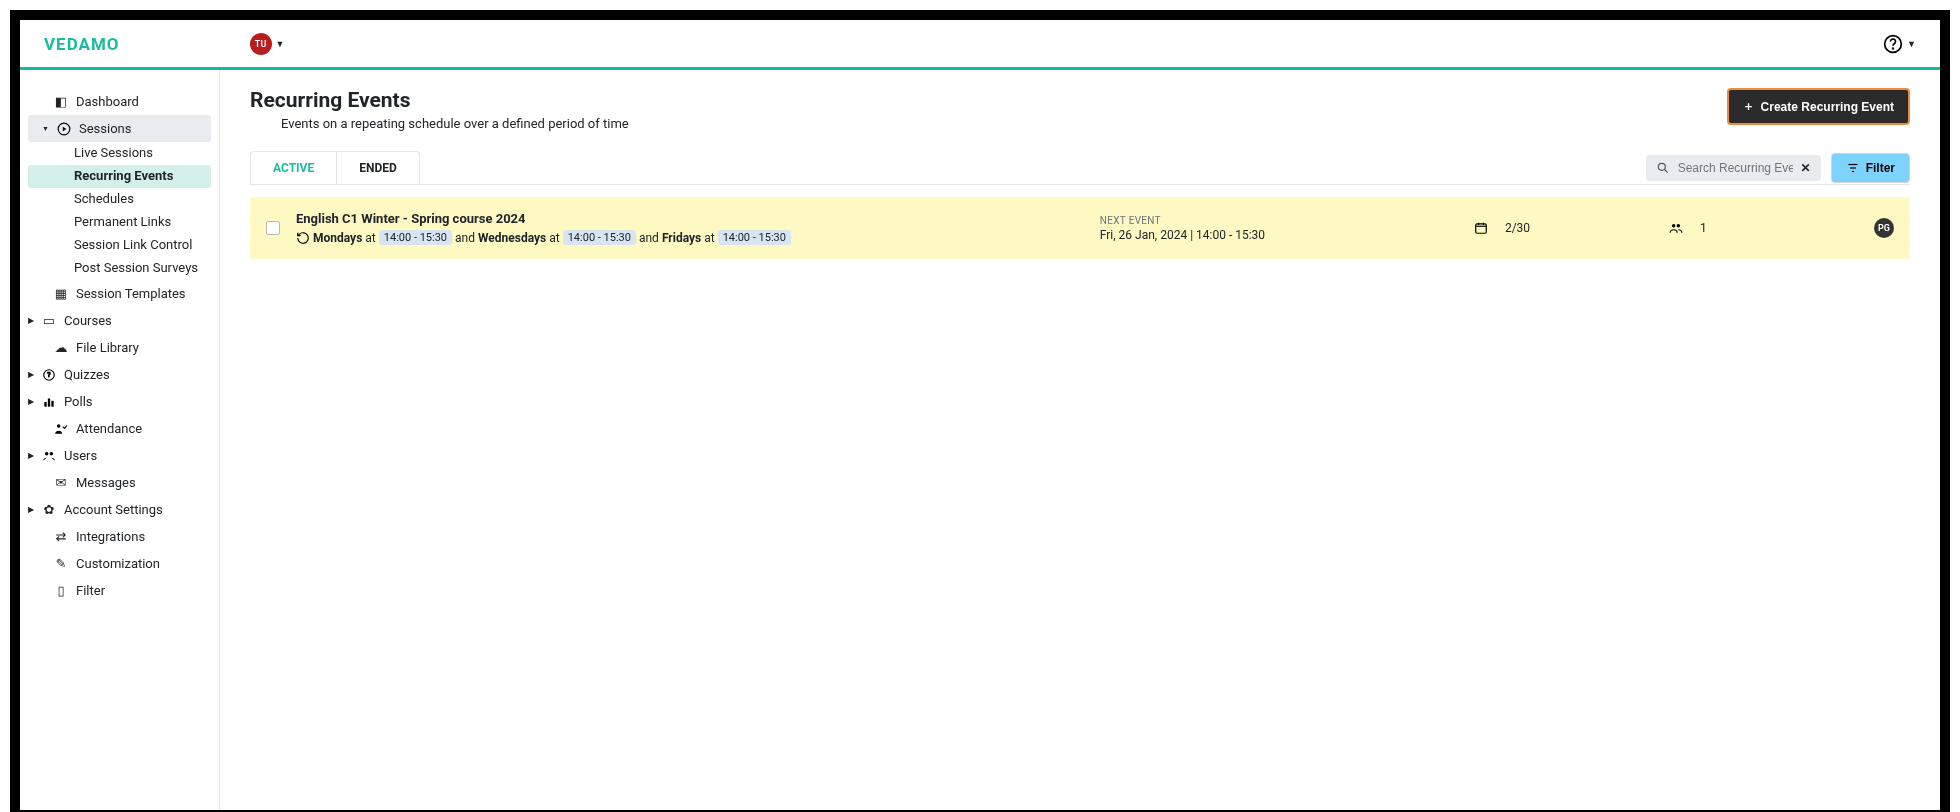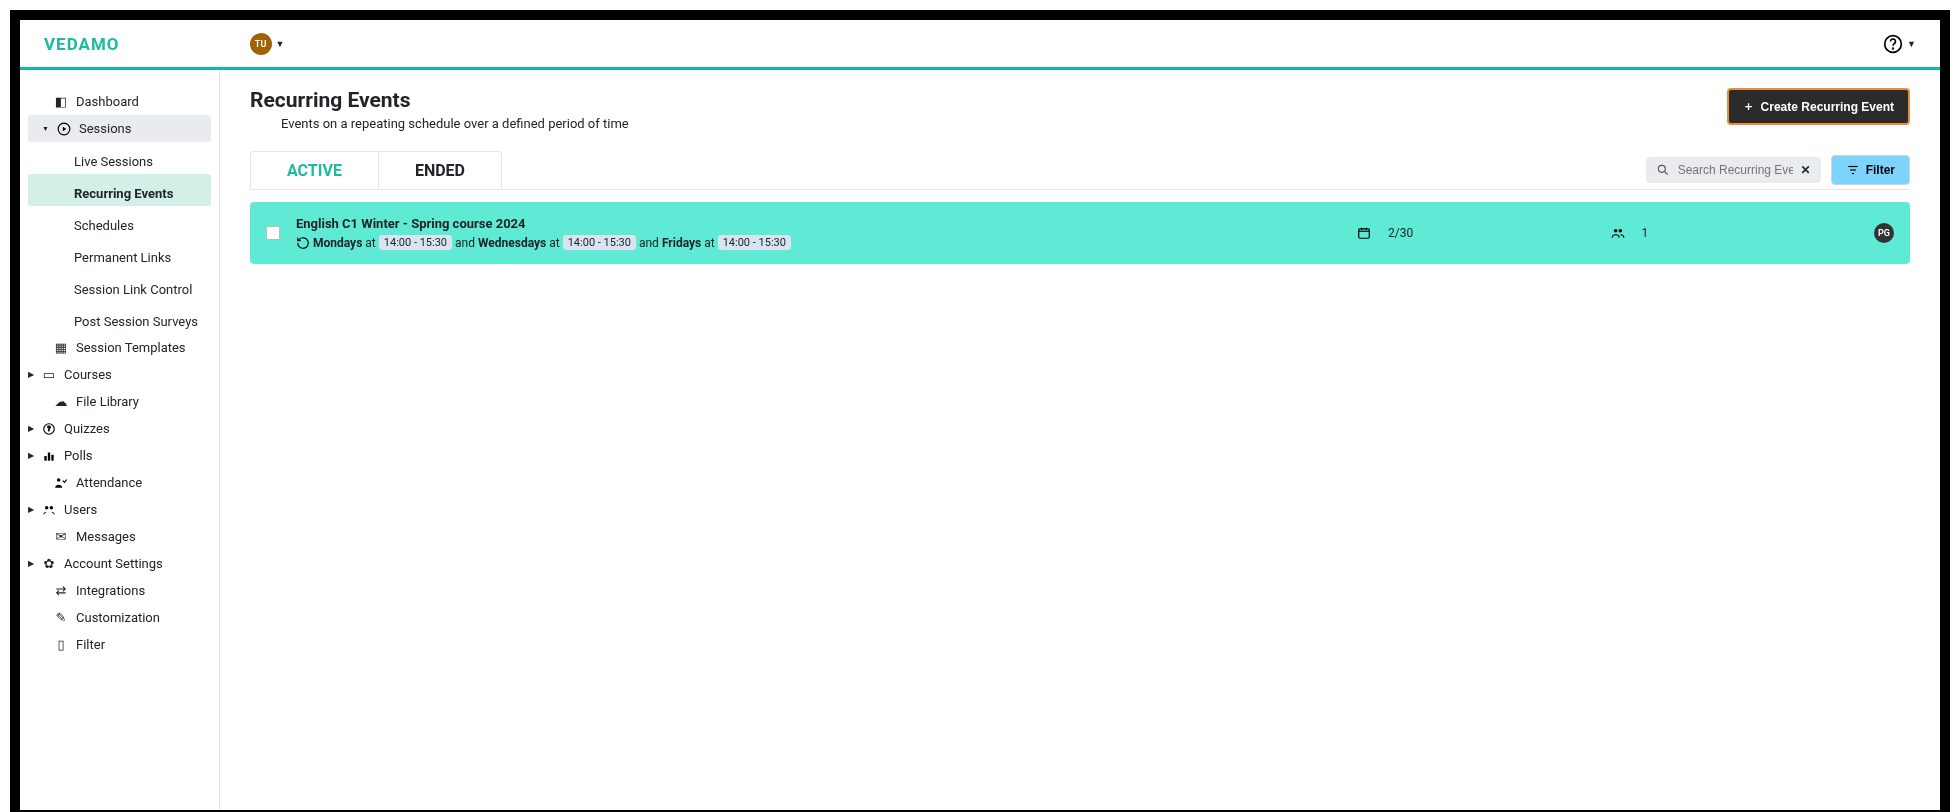--- a/index.html
+++ b/index.html
@@ -38,21 +38,21 @@
       display: flex;
       align-items: center;
       gap: 4px;
       cursor: pointer;
       margin-left: 110px;
     }
     .avatar-badge {
       width: 22px;
       height: 22px;
       border-radius: 50%;
-      background: #a16207;
+      background: #b91c1c;
       color: #fff;
       display: flex;
       align-items: center;
       justify-content: center;
       font-size: 9px;
       font-weight: 600;
     }
     .dropdown-caret {
       font-size: 9px;
       color: #212529;
@@ -84,21 +84,21 @@
       position: relative;
     }
     .nav-item.has-toggle { padding-left: 22px; }
     .nav-item.active-parent {
       background: #e9ecef;
       border-radius: 3px;
       margin: 0 8px;
       padding-left: 14px;
     }
     .nav-sub {
-      padding: 12px 12px 5px 54px;
+      padding: 3px 12px 5px 54px;
       font-size: 13px;
       cursor: pointer;
       color: #212529;
     }
     .nav-sub.active {
       background: #d3f0e8;
       font-weight: 700;
       margin: 0 8px;
       border-radius: 3px;
       padding-left: 46px;
@@ -135,22 +135,22 @@
     .page-head-row {
       display: flex;
       justify-content: space-between;
       align-items: flex-start;
     }
     .tabs {
       display: flex;
       border-radius: 4px;
     }
     .tab {
-      padding: 9px 36px;
-      font-size: 16px;
+      padding: 9px 22px;
+      font-size: 12px;
       font-weight: 700;
       cursor: pointer;
       border: 1px solid #e5e5e5;
       background: #fff;
       border-bottom: none;
     }
     .tab.active {
       color: #1bbc9c;
       border-bottom: none;
     }
@@ -206,21 +206,21 @@
 
     .divider-line {
       border-top: 1px solid #e5e5e5;
       margin-top: 0;
     }
 
     .event-row {
       display: flex;
       align-items: center;
       padding: 14px 16px;
-      background: #5eead4;
+      background: #fef9c3;
       border-radius: 4px;
       margin-top: 12px;
       gap: 16px;
     }
     .checkbox {
       width: 14px; height: 14px;
       border: 1px solid #bbb;
       border-radius: 2px;
       flex-shrink: 0;
       background: #fff;
@@ -424,20 +424,24 @@
             <span>and</span>
             <b>Wednesdays</b> 
               <span>at</span>
             <span class="time-chip">14:00 - 15:30</span>
             <span>and</span>
             <b>Fridays</b> 
               <span>at</span>
             <span class="time-chip">14:00 - 15:30</span>
           </div>
         </div>
+        <div class="next-event">
+          <div class="next-label">NEXT EVENT</div>
+          <div class="next-date">Fri, 26 Jan, 2024 | 14:00 - 15:30</div>
+        </div>
         <div class="stat">
           <svg class="ico" viewBox="0 0 24 24" fill="none" stroke="#000" stroke-width="2">
               <rect x="3" y="5" width="18" height="16" rx="2"></rect>
               <line x1="3" y1="9" x2="21" y2="9"></line>
               <line x1="8" y1="3" x2="8" y2="7"></line>
               <line x1="16" y1="3" x2="16" y2="7"></line>
             </svg>
           <span>2/30</span>
         </div>
         <div class="stat">

